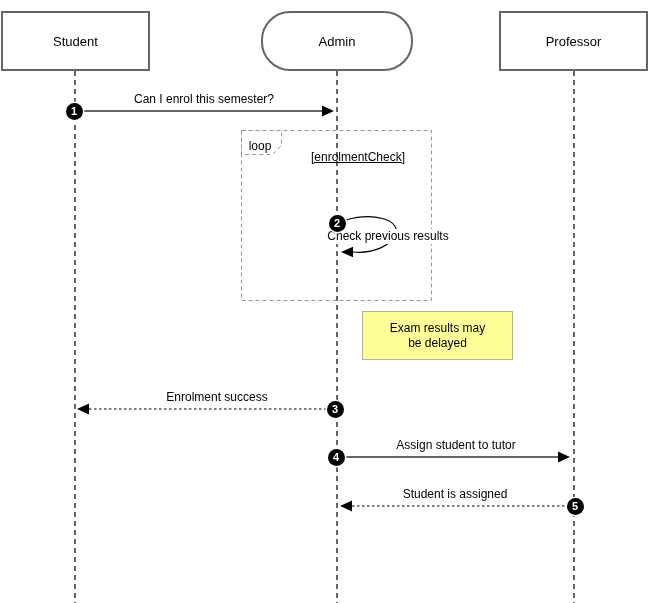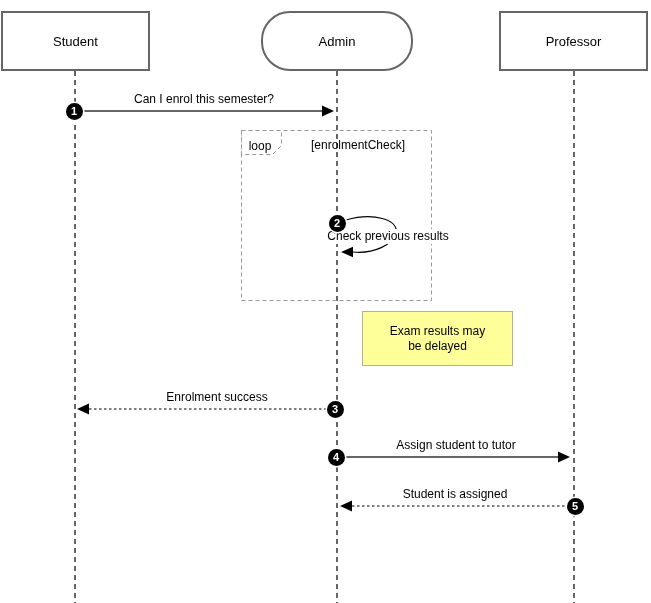--- a/index.html
+++ b/index.html
@@ -44,21 +44,21 @@
     border-radius: 50%;
     background: #000;
     color: #fff;
     font-size: 11px; font-weight: bold;
     display: flex; align-items: center; justify-content: center;
     box-shadow: 0 0 0 1.5px #fff;
   }
   .note {
     position: absolute;
     left: 362px; top: 303px;
-    width: 151px; height: 55px;
+    width: 151px; height: 49px;
     background: #FFFF99;
     border: 1px solid #B3B38C;
     display: flex; align-items: center; justify-content: center;
     text-align: center;
     font-size: 12px; line-height: 15px;
     white-space: pre-line;
   }
 </style>
 </head>
 <body>
@@ -104,21 +104,21 @@
     <span>Student</span>
   </div>
   <div class="actor" style="left:261px; width:152px;border-radius:29px;">
     <span>Admin</span>
   </div>
   <div class="actor" style="left:499px; width:149px;">
     <span>Professor</span>
   </div>
 
   <div class="frag-label" style="left:260px; top:131px;">loop</div>
-  <div class="frag-label" style="left:358px; top:130px;">[enrolmentCheck]</div>
+  <div class="frag-label" style="left:358px; top:142px;text-decoration:underline;">[enrolmentCheck]</div>
 
   <div class="msg-label" style="left:204px; top:84px;">Can I enrol this semester?</div>
   <div class="msg-label label-bg" style="left:388px; top:221px;text-align:right;">Check previous results</div>
   <div class="msg-label" style="left:217px; top:382px;text-align:right;">Enrolment success</div>
   <div class="msg-label" style="left:456px; top:430px;">Assign student to tutor</div>
   <div class="msg-label" style="left:455px; top:479px;">Student is assigned</div>
 
   <div class="note">Exam results may
 be delayed</div>
 

